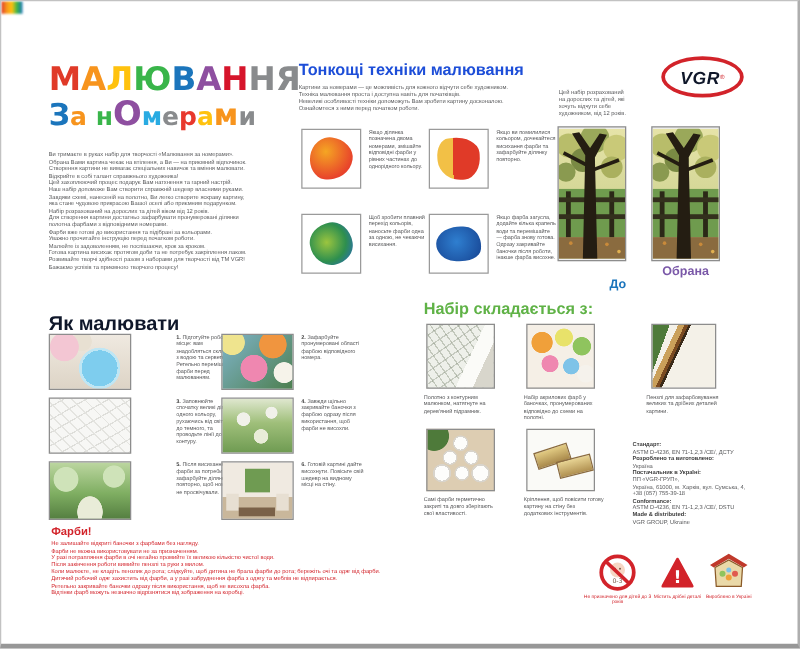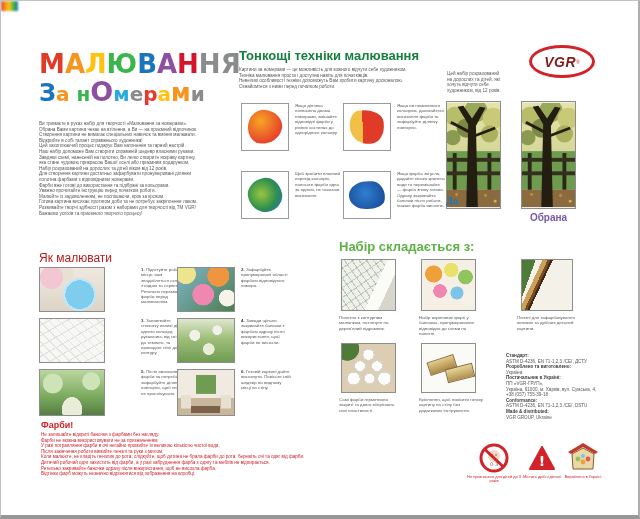--- a/index.html
+++ b/index.html
@@ -18,21 +18,21 @@
   .sq{border:1px solid #9a9a9a;box-sizing:border-box;background:#fff;display:flex;align-items:center;justify-content:center;}
   .blob{width:34px;height:34px;}
   .num{font-weight:bold;color:#3c3c3c;}
   .lbl{font-weight:bold;font-size:10px;}
   .info-lab{font-weight:bold;color:#3c3c3c;}
   .badge-cap{font-size:3.9px;color:#d2232a;text-align:center;line-height:1.15;}
   .vgr{
     width:60px;height:27px;border:3px solid #d2232a;border-radius:50%;
     display:flex;align-items:center;justify-content:center;background:#fff;
   }
-  .vgr span{color:#7f1d1d;font-weight:bold;font-style:italic;font-size:14px;letter-spacing:.5px;}
+  .vgr span{color:#0f172a;font-weight:bold;font-style:italic;font-size:14px;letter-spacing:.5px;}
   .vgr sup{color:#d2232a;font-size:5px;font-style:normal;}
 </style>
 </head>
 <body>
 
 <div id="page">
 
   <div class="abs" style="left:0;top:0;width:17px;height:10px;filter:blur(1px);
               background:linear-gradient(90deg,#e03a28,#f7941d,#ffc20e,#39b54a,#1b75bc);"></div>
 
@@ -54,21 +54,21 @@
 Для створення картини достатньо зафарбувати пронумеровані ділянки
 полотна фарбами з відповідними номерами.
 Фарби вже готові до використання та підібрані за кольорами.
 Уважно прочитайте інструкцію перед початком роботи.
 Малюйте із задоволенням, не поспішаючи, крок за кроком.
 Готова картина висихає протягом доби та не потребує закріплення лаком.
 Розвивайте творчі здібності разом з наборами для творчості від ТМ VGR!
 Бажаємо успіхів та приємного творчого процесу!</div>
   </div>
 
-  <div class="abs" style="left:238px;top:47px;font-weight:bold;font-size:13px;color:#15803d;">Тонкощі техніки малювання</div>
+  <div class="abs" style="left:238px;top:47px;font-weight:bold;font-size:13px;color:#1d4ed8;">Тонкощі техніки малювання</div>
   <div class="abs t" style="left:238px;top:66px;width:200px;white-space:pre-line;height:26px;">Картини за номерами — це можливість для кожного відчути себе художником.
 Техніка малювання проста і доступна навіть для початківців.
 Невеликі особливості техніки допоможуть Вам зробити картину досконалою.
 Ознайомтеся з ними перед початком роботи.</div>
 
   <div class="abs sq" style="left:240px;top:102px;width:48px;height:48px;">
     <div class="blob" style="background:radial-gradient(circle at 35% 35%,#f5a623,#e8432b 70%);
                 border-radius:45% 55% 60% 40% / 50% 45% 55% 50%;transform:rotate(8deg);"></div>
   </div>
   <div class="abs cap" style="left:294px;top:102px;width:48px;height:50px;">Якщо ділянка позначена двома номерами, змішайте відповідні фарби у рівних частинах до однорідного кольору.</div>
@@ -134,24 +134,24 @@
   <div class="abs ph" style="left:445px;top:100px;width:55px;height:108px;">
     <svg width="53" height="106" viewBox="0 0 55 108">
         <use href="#treepic"></use>
       </svg>
   </div>
   <div class="abs ph" style="left:520px;top:100px;width:55px;height:108px;">
     <svg width="53" height="106" viewBox="0 0 55 108">
         <use href="#treepic"></use>
       </svg>
   </div>
-  <div class="abs lbl" style="left:445px;top:194px;width:55px;text-align:left;color:#1b75bc;font-family:Liberation Serif, serif;">До</div>
+  <div class="abs lbl" style="left:445px;top:221px;width:55px;text-align:right;color:#1b75bc;">До</div>
   <div class="abs lbl" style="left:520px;top:211px;width:55px;text-align:center;color:#7a58a8;">Обрана</div>
 
-  <div class="abs" style="left:38px;top:250px;font-weight:normal;font-size:12px;color:#b91c1c;">Як малювати</div>
+  <div class="abs" style="left:38px;top:250px;font-weight:bold;font-size:16px;color:#0f172a;">Як малювати</div>
 
   <div class="abs ph" style="left:38px;top:266px;width:66px;height:45px;
               background:radial-gradient(circle at 62% 62%,#7ecdee 0 30%,#bfe6f4 30% 34%,transparent 35%),
                          radial-gradient(circle at 18% 22%,#f3c6d3 0 18%,transparent 19%),
                          radial-gradient(circle at 40% 12%,#e8e0d2 0 14%,transparent 15%),
                          linear-gradient(180deg,#efe9e0,#ddd4c6);"></div>
   <div class="abs cap" style="left:140px;top:266px;width:48px;height:46px;">
     <span class="num">1.</span>
     <span>Підготуйте робоче місце: вам знадобляться склянка з водою та серветка. Ретельно перемішайте фарби перед малюванням.</span>
   </div>

